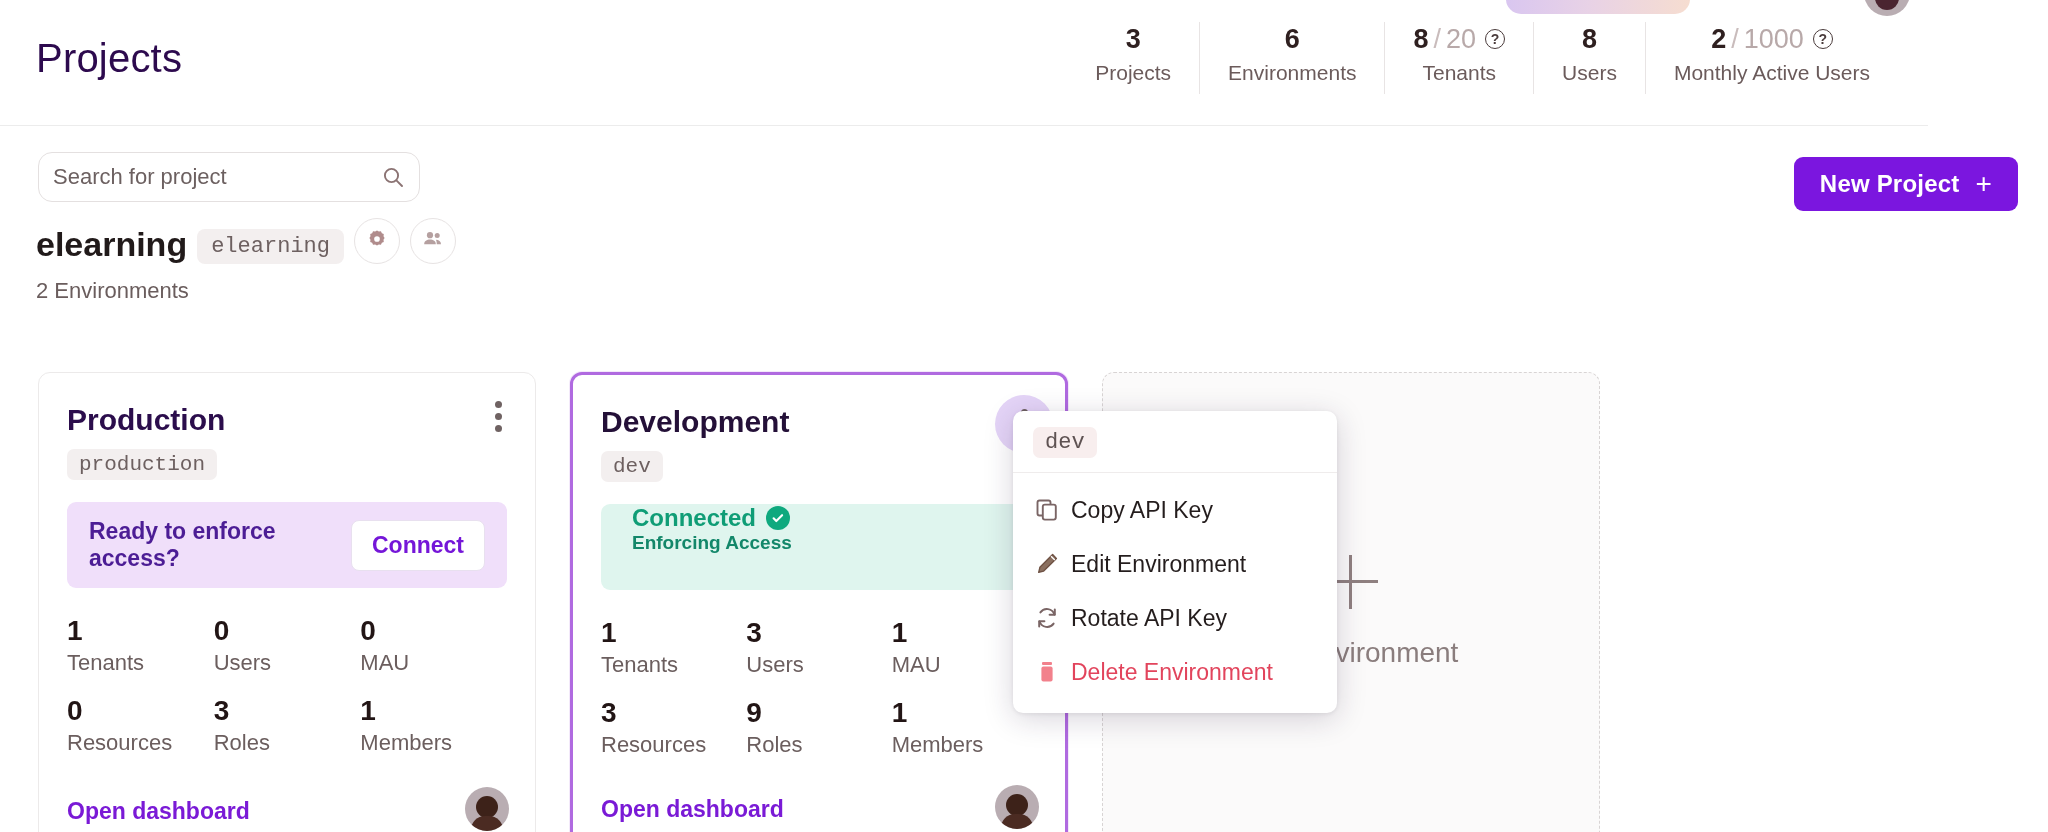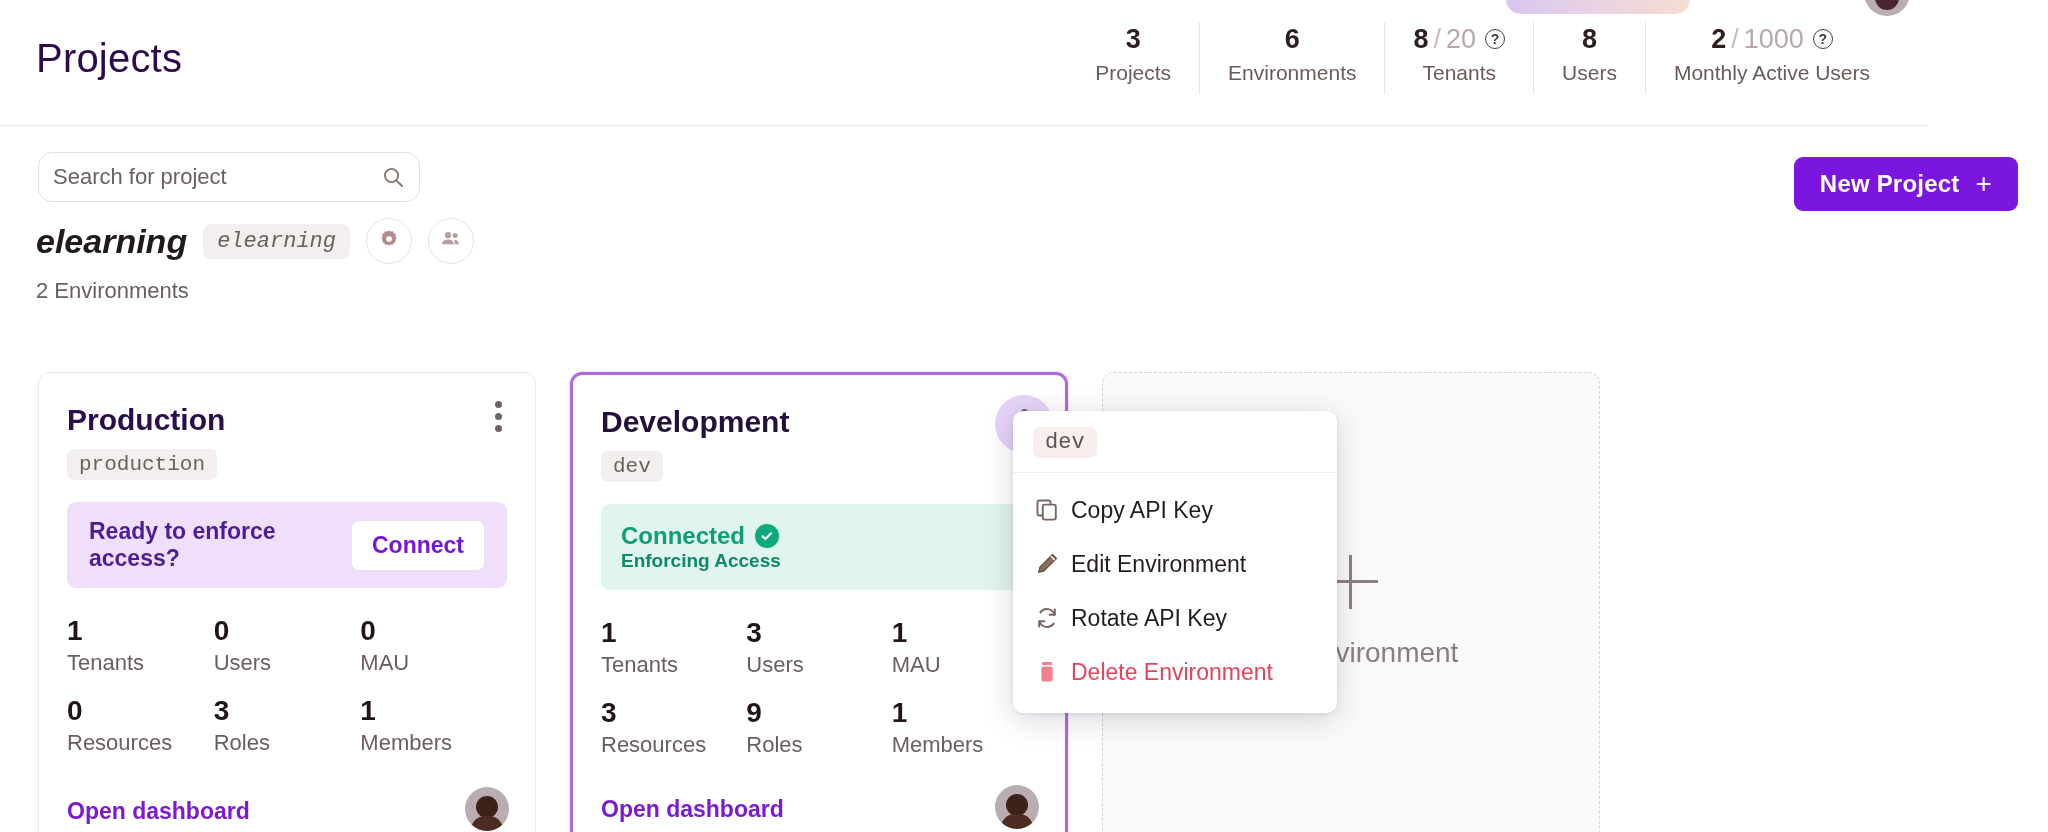--- a/index.html
+++ b/index.html
@@ -79,21 +79,21 @@
     height: 54px; padding: 16px 26px;
     background: #7b16df; color: #fff; border: none; border-radius: 9px;
     font-family: "Liberation Sans", sans-serif;
     font-size: 24px; font-weight: 700; letter-spacing: .2px;
     display: flex; align-items: center; gap: 16px; cursor: pointer; margin-top: 7px;
   }
   .plus-glyph { font-size: 28px; font-weight: 400; line-height: 1; }
 
   
   .proj-head { position: absolute; left: 36px; top: 218px; }
-  .proj-row { display: flex; align-items: center; gap: 16px; font-style: italic; }
+  .proj-row { display: flex; align-items: flex-end; gap: 10px; }
   .proj-name { font-size: 34px; font-weight: 700; color: #211a1a; }
   .proj-key {
     background: #f3efef; color: #6d6060; border-radius: 8px;
     padding: 5px 14px; font-family: "Liberation Mono", monospace; font-size: 22px;
   }
   .circ-btn {
     width: 46px; height: 46px; border-radius: 50%; border: 1px solid #e7e3e3;
     background: #fff; display: flex; align-items: center; justify-content: center;
     cursor: pointer; flex: none;
   }
@@ -133,22 +133,22 @@
   .banner.enforce {
     background: #f0dffa; padding: 0 22px; justify-content: space-between;
   }
   .banner-text { font-size: 23px; font-weight: 700; color: #4c1d95; }
   .connect-btn {
     background: #fff; border: 1px solid #e8e0ef; border-radius: 8px;
     padding: 11px 20px; font-family: "Liberation Sans", sans-serif;
     font-size: 23px; font-weight: 700; color: #7516d8; cursor: pointer;
   }
   .banner.connected {
-    background: #dff5ee; padding: 0 20px; flex-direction: column;
-    align-items: flex-start; justify-content: center; 
+    background: #dff5ee; padding: 0 31px; flex-direction: column;
+    align-items: flex-start; 
   }
   .conn-row { display: flex; align-items: center; gap: 10px; }
   .conn-title { font-size: 24px; font-weight: 700; color: #0f9d76; }
   .conn-sub { font-size: 19px; font-weight: 700; color: #13876a; }
   .check-badge {
     width: 24px; height: 24px; border-radius: 50%; background: #0fa97e;
     display: flex; align-items: center; justify-content: center;
   }
 
   .metrics {

